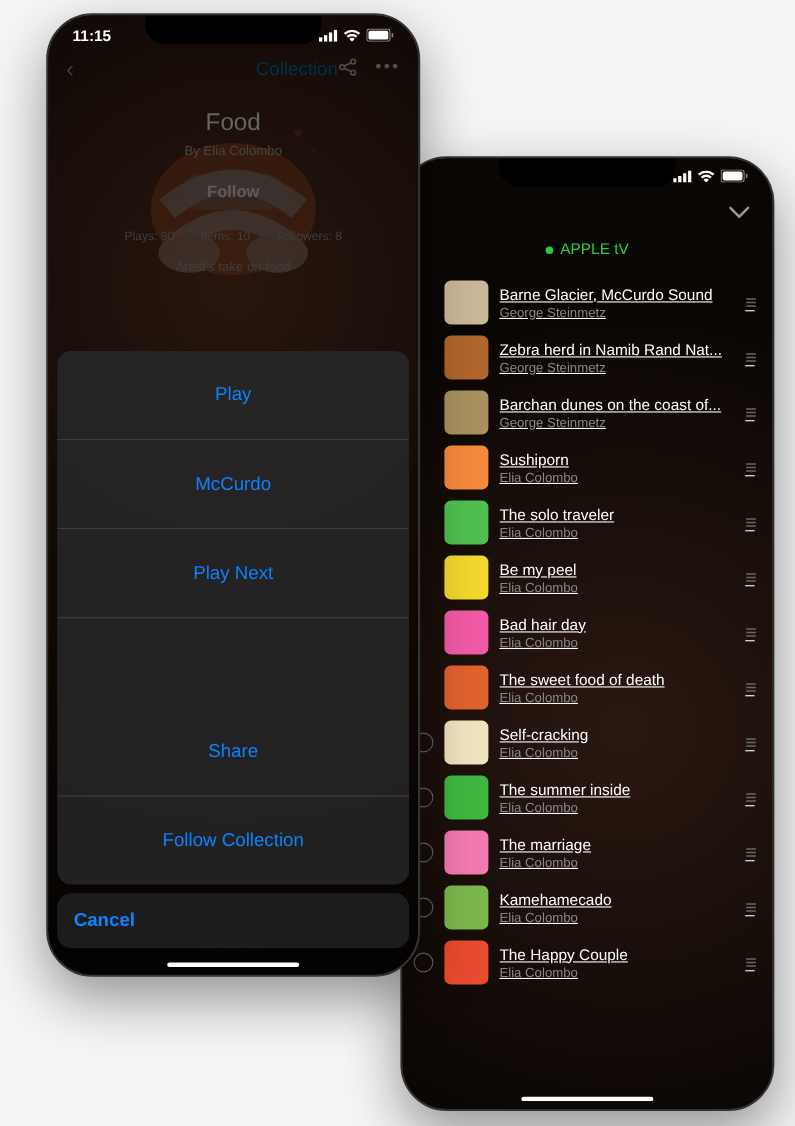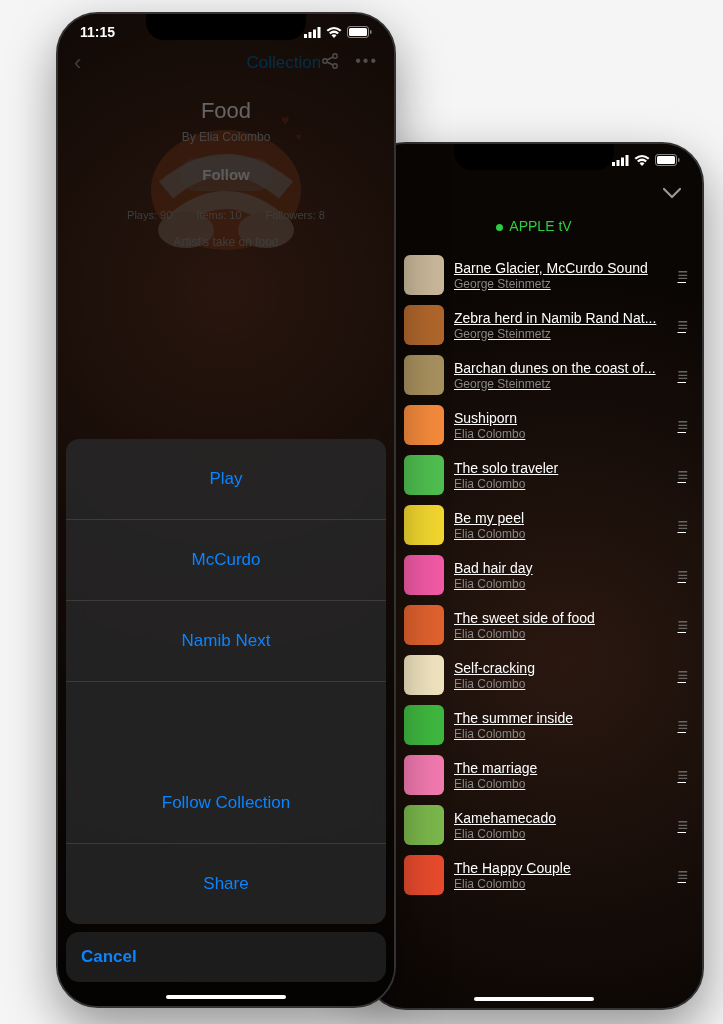--- a/index.html
+++ b/index.html
@@ -7,21 +7,21 @@
 
 .phone {
   position: absolute;
   border-radius: 42px;
   background: #000;
   overflow: hidden;
   box-shadow: 0 20px 50px rgba(0,0,0,0.4);
   border: 2px solid #333;
 }
 
-.phone-1 { left: 56px; top: 12px; width: 340px; height: 996px; z-index: 2; }
+.phone-1 { left: 42px; top: 12px; width: 340px; height: 876px; z-index: 2; }
 .phone-2 { left: 364px; top: 142px; width: 340px; height: 868px; z-index: 1; }
 
 .notch {
   position: absolute;
   top: 0; left: 50%; transform: translateX(-50%);
   width: 160px; height: 26px;
   background: #000; border-radius: 0 0 18px 18px; z-index: 10;
 }
 
 .status-bar {
@@ -191,24 +191,24 @@
         <div class="hero-desc">Artist's take on food</div>
       </div>
     </div>
 
     <div class="dim-overlay"></div>
 
     <div class="action-sheet">
       <div class="sheet-group">
         <div class="sheet-item">Play</div>
         <div class="sheet-item">McCurdo</div>
-        <div class="sheet-item">Namib Next</div>
+        <div class="sheet-item">Play Next</div>
         <div class="sheet-item" style="visibility:hidden;">Add to Queue</div>
+        <div class="sheet-item">Share</div>
         <div class="sheet-item">Follow Collection</div>
-        <div class="sheet-item">Share</div>
       </div>
       <div class="sheet-cancel">Cancel</div>
     </div>
 
     <div class="home-indicator"></div>
   </div>
 </div>
 
 <div class="phone phone-2">
   <div class="notch"></div>
@@ -311,21 +311,21 @@
           <div class="track-info">
             <div class="track-title">Bad hair day</div>
             <div class="track-artist">Elia Colombo</div>
           </div>
           <div class="drag-handle">≡</div>
         </div>
         <div class="track-row">
           <div class="radio-spacer"></div>
           <div class="thumb" style="background: rgb(224, 98, 46);"></div>
           <div class="track-info">
-            <div class="track-title">The sweet side of food</div>
+            <div class="track-title">The sweet food of death</div>
             <div class="track-artist">Elia Colombo</div>
           </div>
           <div class="drag-handle">≡</div>
         </div>
         <div class="track-row">
           <div class="radio-circle"></div>
           <div class="thumb" style="background: rgb(240, 228, 192);"></div>
           <div class="track-info">
             <div class="track-title">Self-cracking</div>
             <div class="track-artist">Elia Colombo</div>

